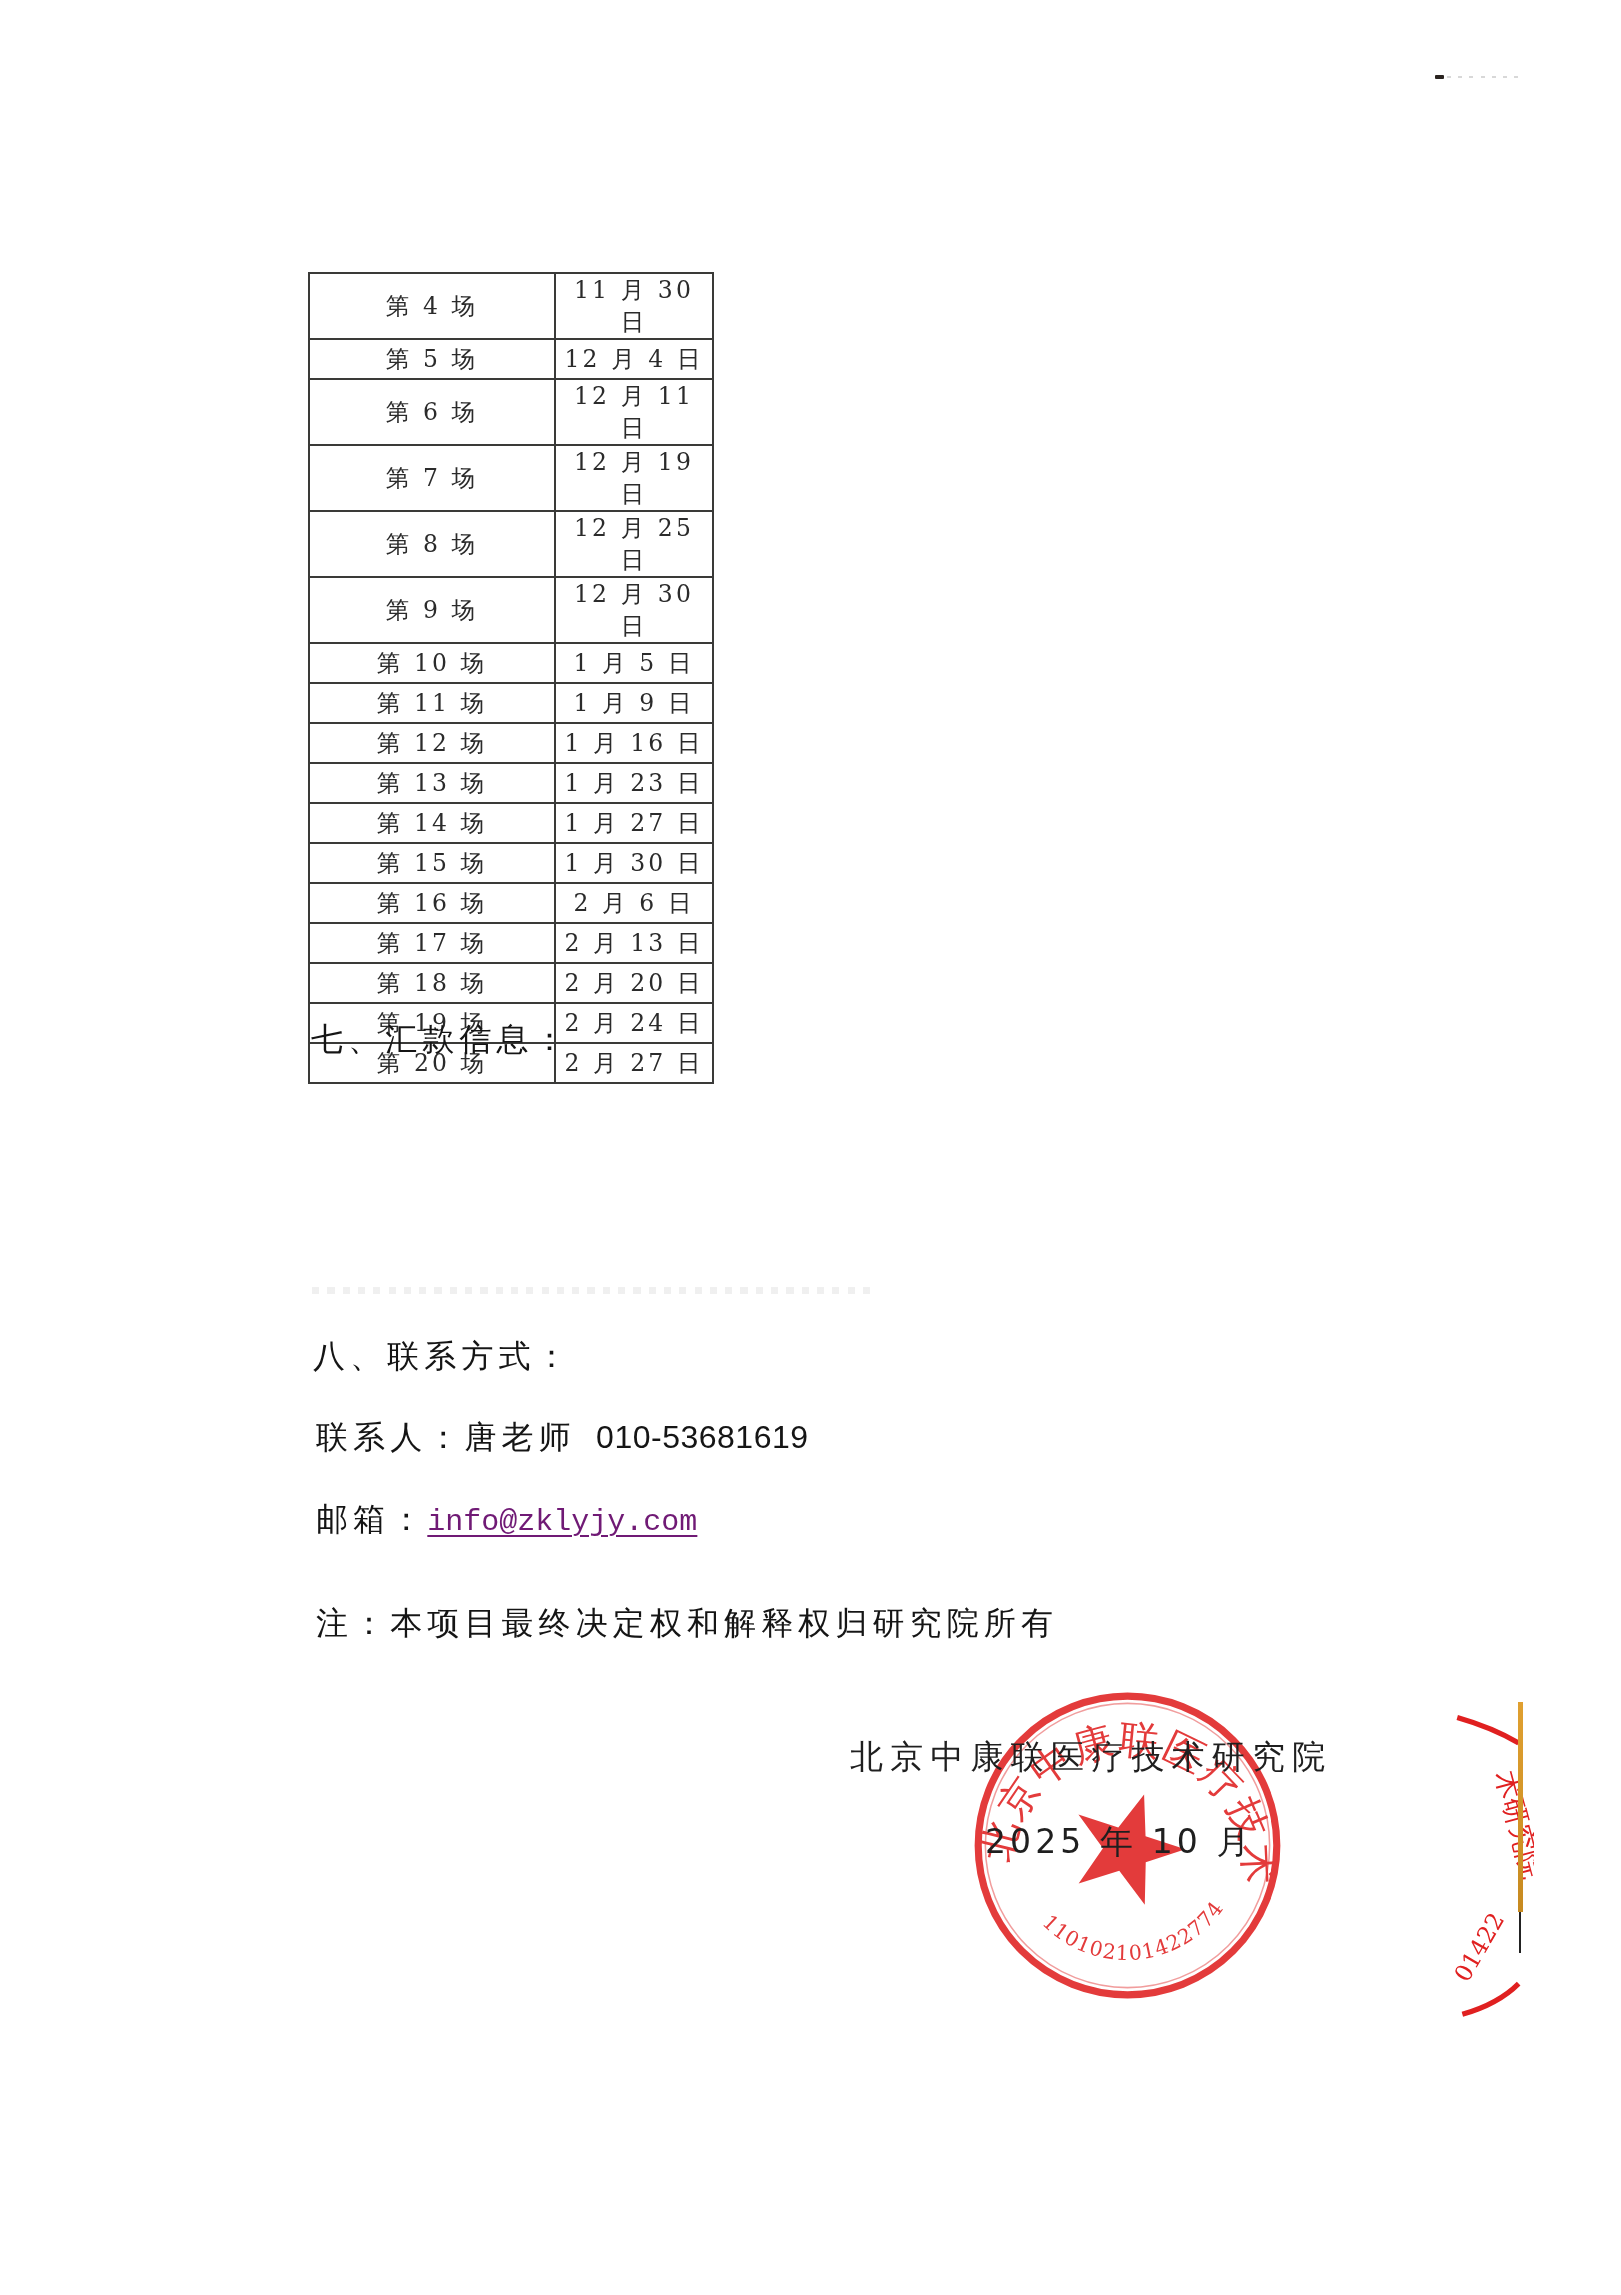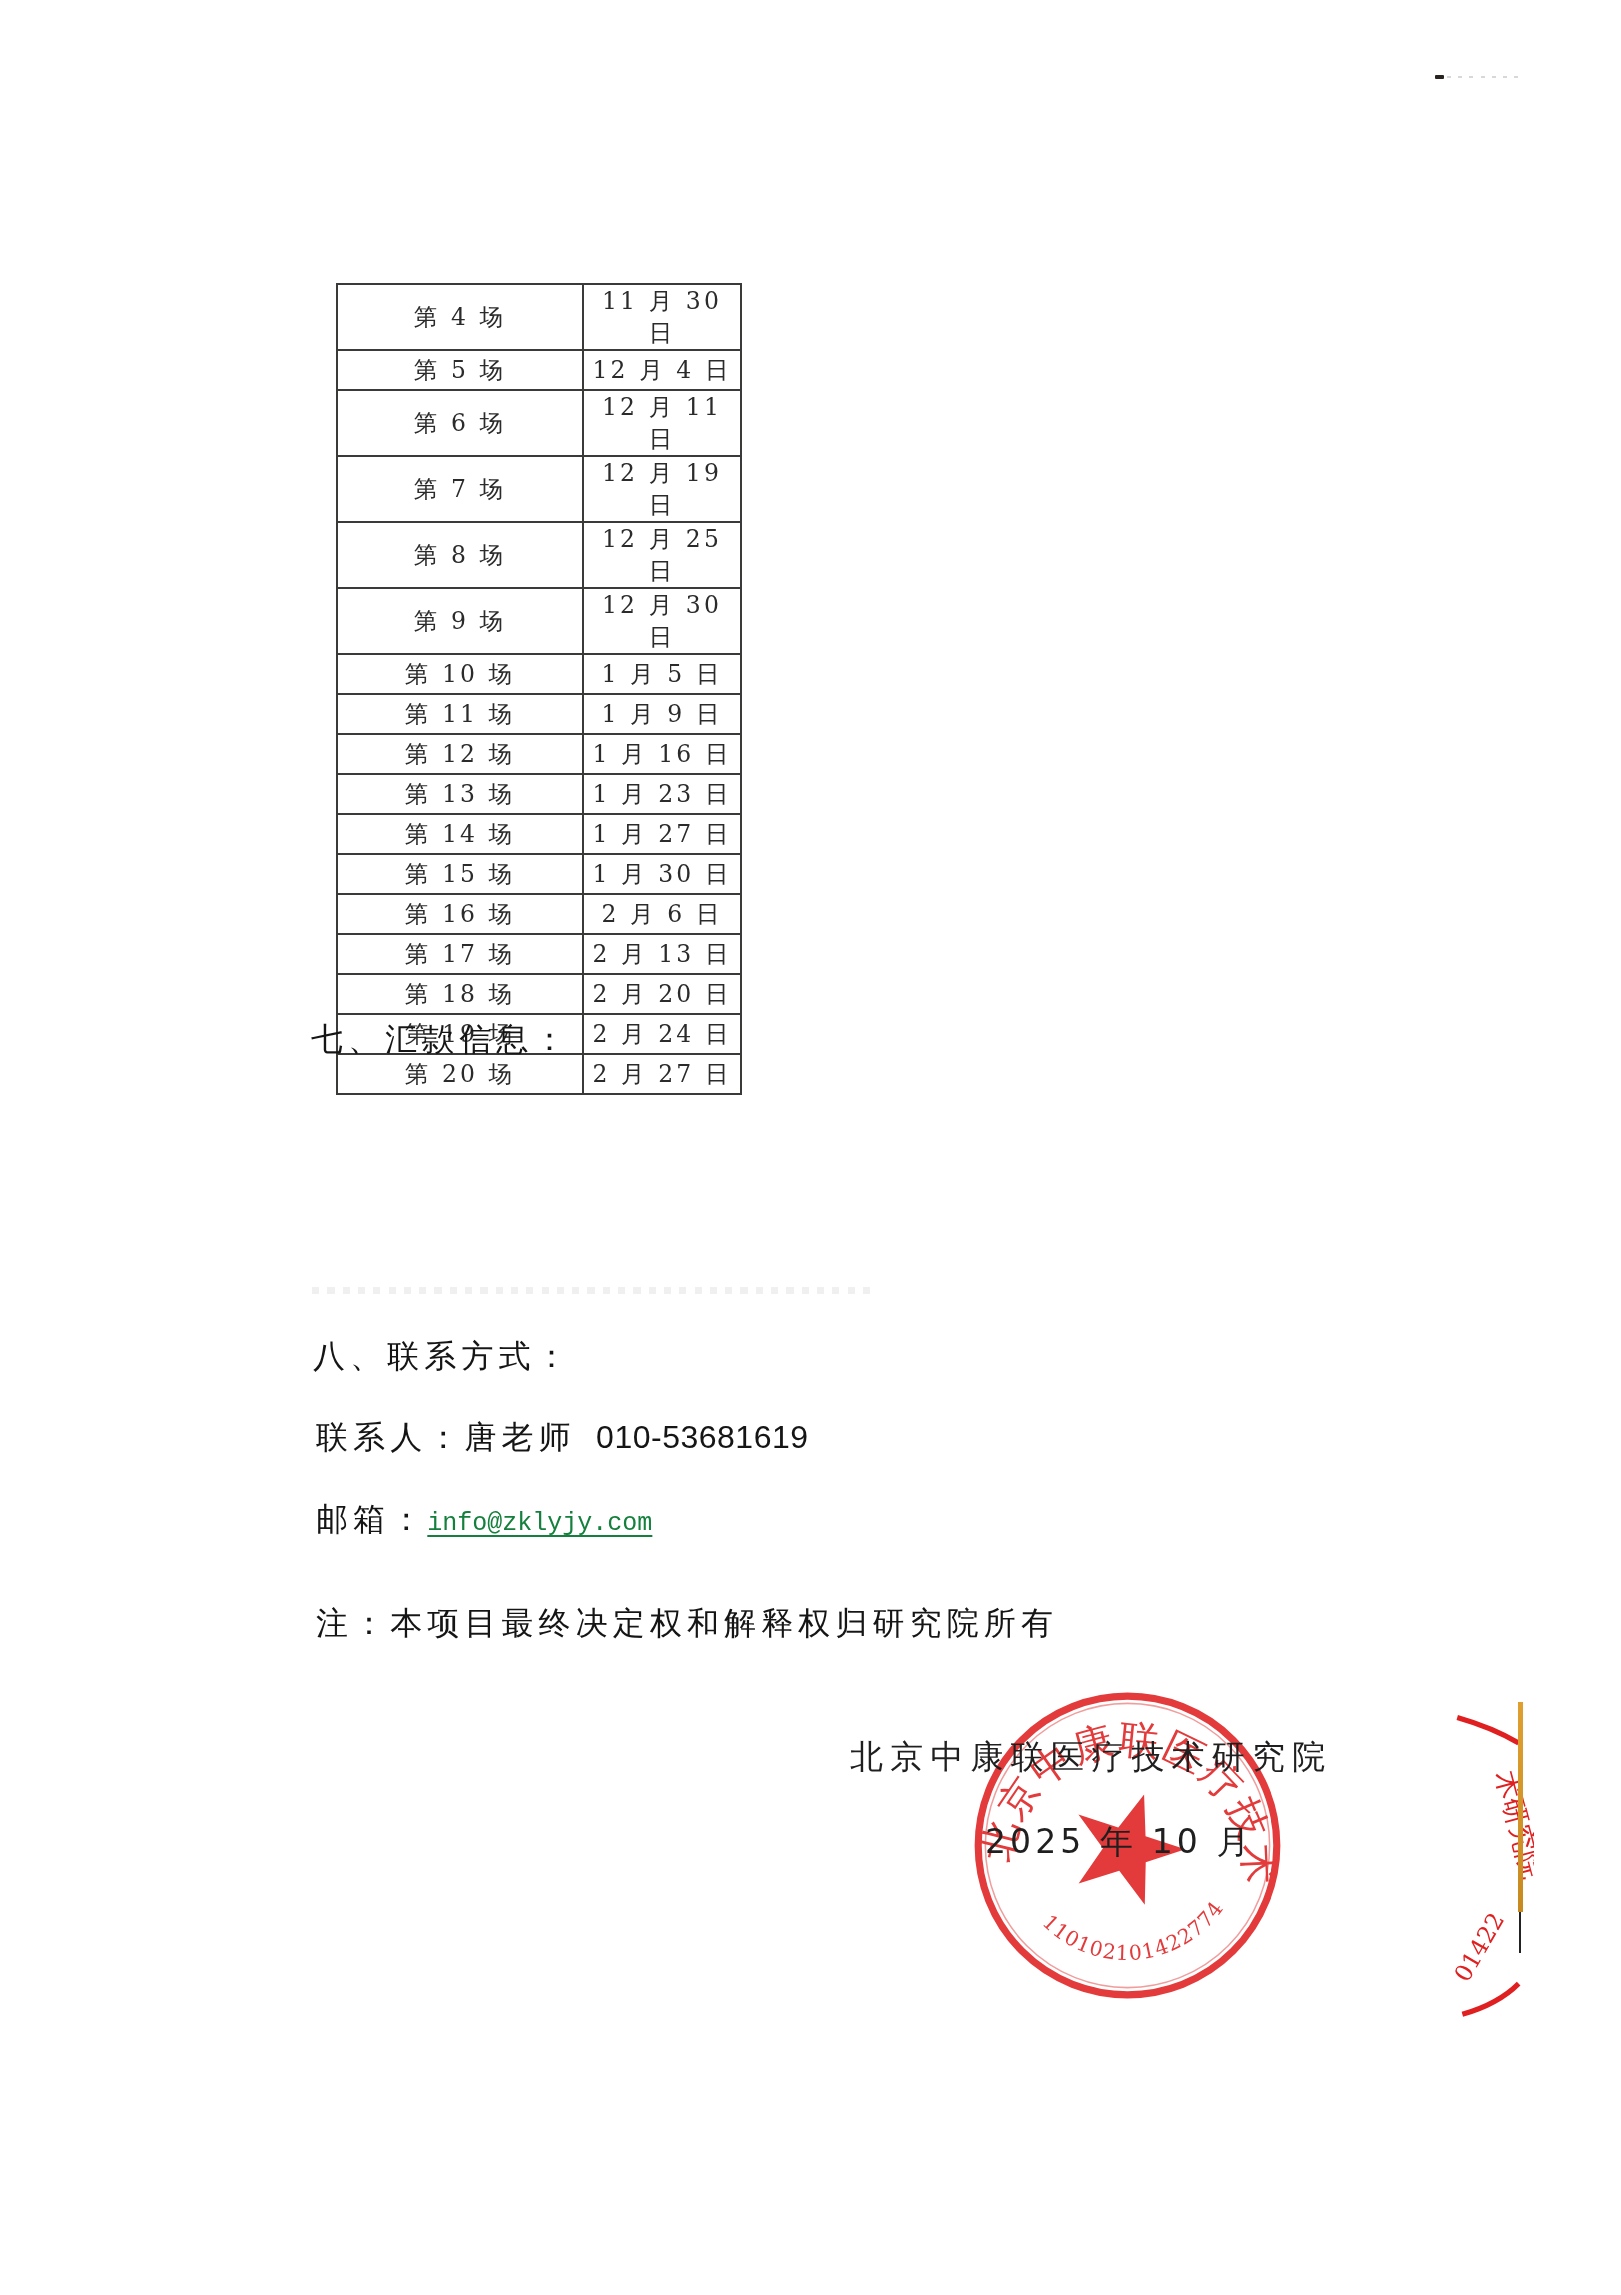--- a/index.html
+++ b/index.html
@@ -7,34 +7,34 @@
          font-family: "DejaVu Serif", "Liberation Serif", serif; color: #1a1a1a; }
   .abs { position: absolute; }
 
   
   .scan-mark { left: 1435px; top: 75px; width: 92px; height: 5.1px; }
   .scan-mark .dark { position:absolute; left:0; top:0; width:9.2px; height:4.1px; background:#2a2420; border-radius:1px; }
   .scan-mark .faint { position:absolute; left:12.3px; top:1px; width:77px; height:2px;
                       background: repeating-linear-gradient(90deg,#d8d8d8 0 4.1px,transparent 4.1px 11.2px); }
 
   
-  .schedule { left: 308px; top: 283px; width: 405px; border-collapse: collapse; table-layout: fixed; margin-left: 28px; }
+  .schedule { left: 308px; top: 272px; width: 405px; border-collapse: collapse; table-layout: fixed; }
   .schedule td { border: 2px solid #3a3a38; height: 38px; padding: 0; text-align: center;
                  font-family: "DejaVu Serif", "Liberation Serif", serif; font-size: 23.5px;
                  color: #2b2b2b; letter-spacing: 3.1px; }
   .schedule col.c1 { width: 246px; }
   .schedule col.c2 { width: 158px; }
 
   .section-title { font-family: Liberation Mono, monospace; font-size: 32px;
                    letter-spacing: 5.1px; color: #151515; }
   .line-text { font-family: "DejaVu Sans", "Liberation Sans", sans-serif; font-size: 32px;
                letter-spacing: 5.1px; color: #151515; white-space: nowrap; }
   .phone { font-family: "Liberation Sans", "DejaVu Sans", sans-serif; letter-spacing: 0.5px; margin-left: 20.4px; text-align: center; }
-  .email-link { font-family: "Liberation Mono", "DejaVu Sans Mono", monospace; font-size: 25px;
-                color: #15803d; text-decoration: underline; text-decoration-thickness: 2px;
+  .email-link { font-family: "Liberation Mono", "DejaVu Sans Mono", monospace; font-size: 30px;
+                color: #701a75; text-decoration: underline; text-decoration-thickness: 2px;
                 text-underline-offset: 5.1px; letter-spacing: 0; }
 
   .faded-line { left: 312px; top: 1287px; width: 562px; height: 7.2px;
                 background: repeating-linear-gradient(90deg,#ececec 0 7.2px,transparent 7.2px 15.3px); opacity: .8; }
 
   .sign-org { left: 850px; top: 1735px; font-family: "DejaVu Sans", "Liberation Sans", sans-serif;
               font-size: 33px; letter-spacing: 7.2px; color: #1f1f1f; z-index: 3; white-space: nowrap; }
   .sign-date { left: 985px; top: 1820px; font-family: "DejaVu Sans", "Liberation Sans", sans-serif;
                font-size: 33px; letter-spacing: 4.1px; color: #1f1f1f; z-index: 3; white-space: nowrap; }
 

